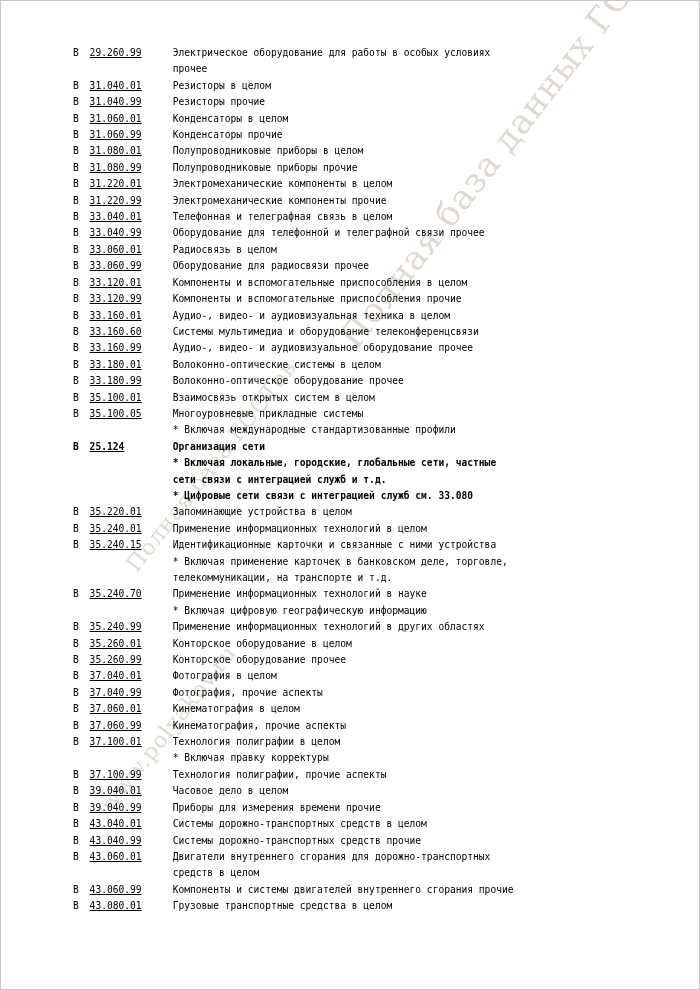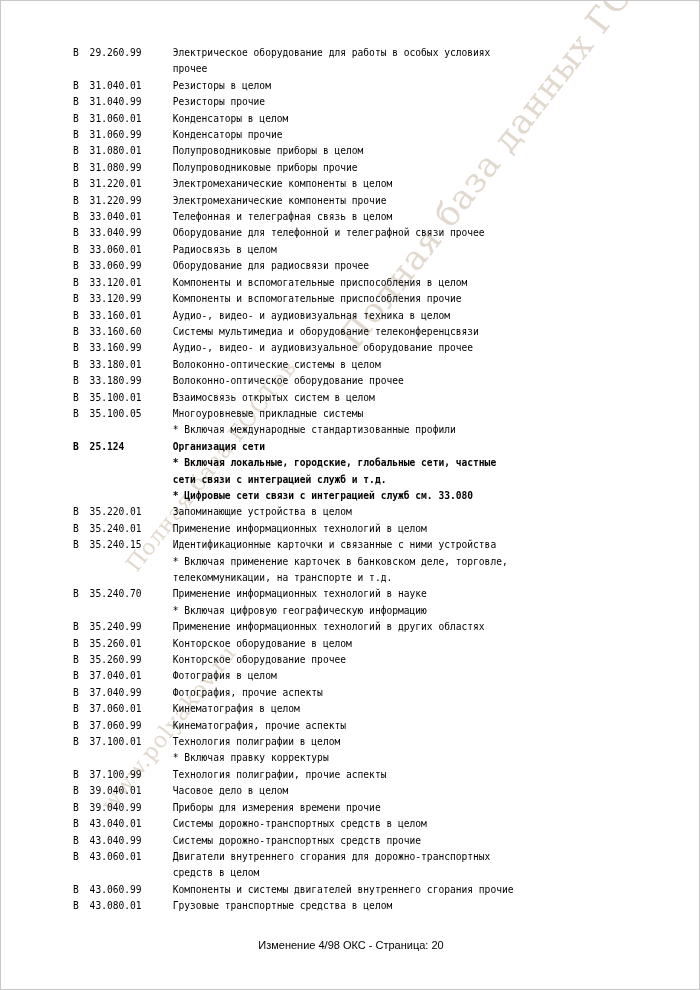--- a/index.html
+++ b/index.html
@@ -73,20 +73,21 @@
     padding: 0;
     font-size: 9.6px;
     line-height: 16.4px;
     white-space: pre;
   }
   td.flag {
     width: 16px;
   }
   td.code {
     width: 80px;
+    text-decoration: underline;
   }
   td.title {
     width: 520px;
     white-space: pre-wrap;
   }
   tr.bold td {
     font-weight: bold;
   }
   .footer {
     position: absolute;
@@ -335,15 +336,14 @@
           </tr>
           <tr>
             <td class="flag">В</td>
             <td class="code">43.080.01</td>
             <td class="title">Грузовые транспортные средства в целом</td>
           </tr>
         </tbody>
     </table>
   </div>
 
-  <div class="footer">Изменение 4/98 ОКС - Страница: 20</div>
 
 </div>
 
 </body></html>

